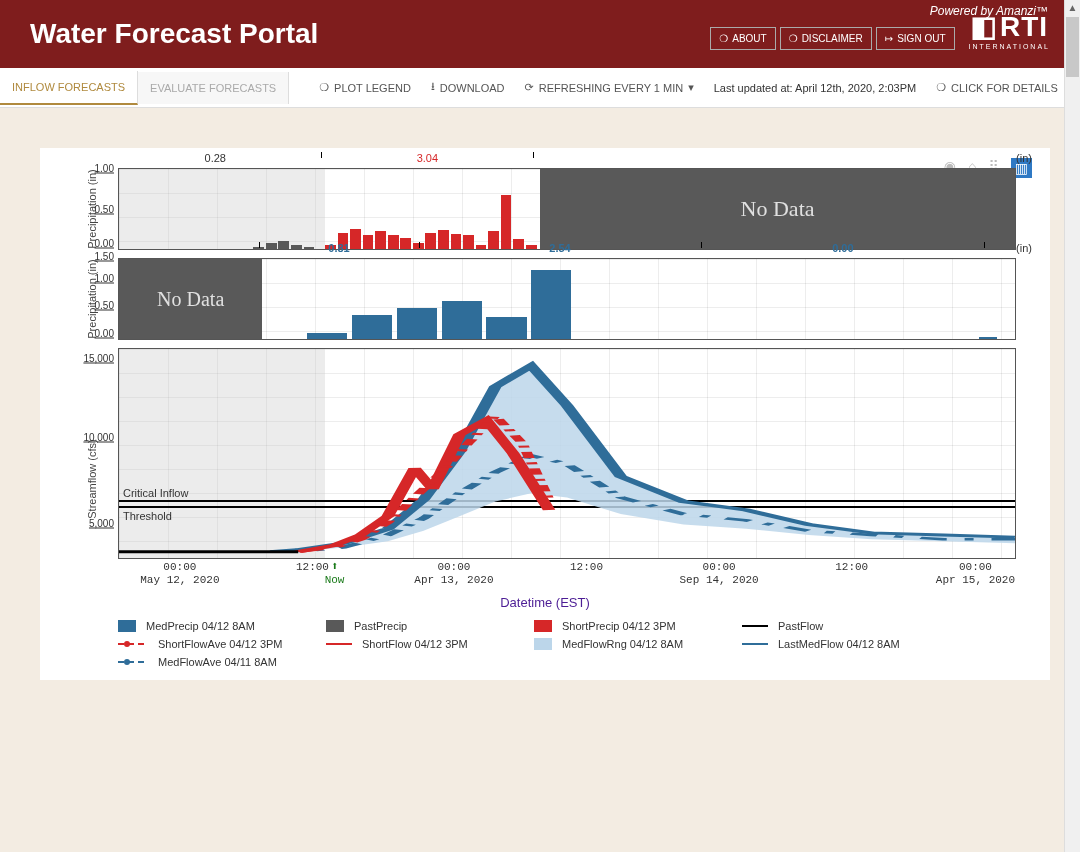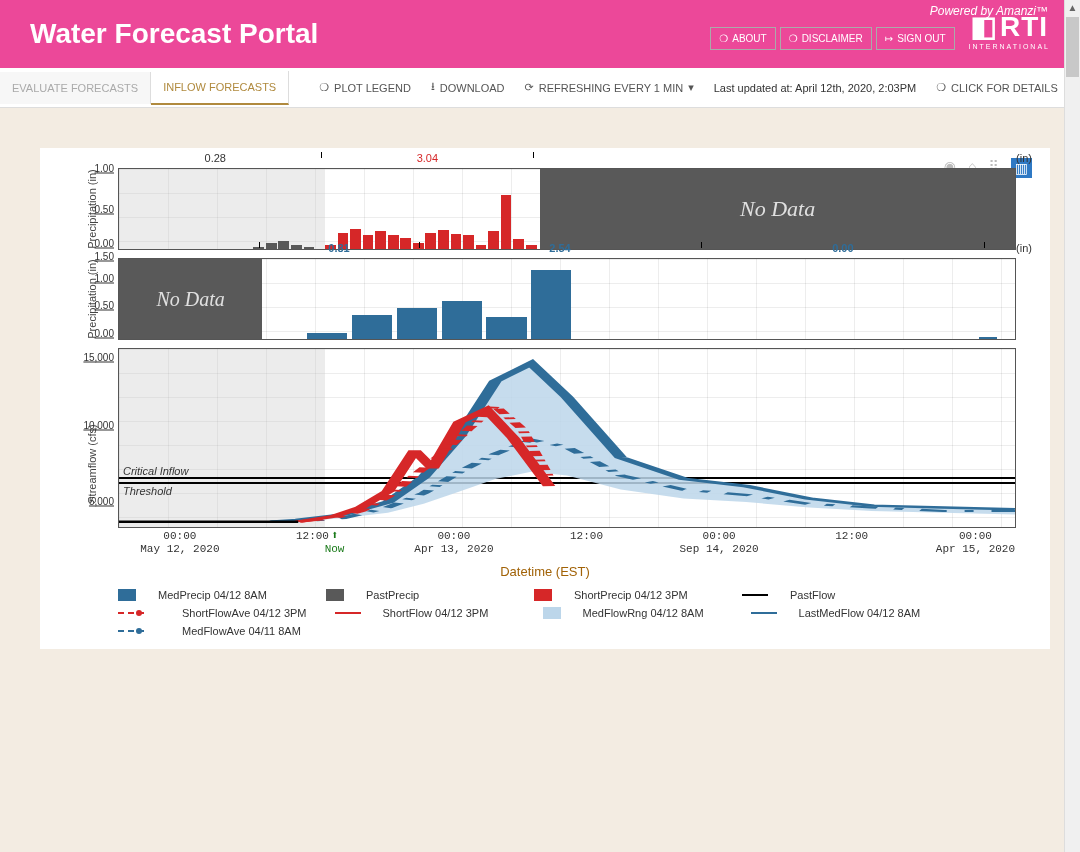--- a/index.html
+++ b/index.html
@@ -7,21 +7,21 @@
     margin: 0;
     font-family: "Helvetica Neue", Arial, sans-serif;
     background: #f3ece2;
     overflow-x: hidden;
   }
   .scrollbar-mock { position:fixed; right:0; top:0; width:16px; height:100%; background:#f0f0f0; border-left:1px solid #ddd;}
   .scrollbar-mock .arrow{height:16px;text-align:center;font-size:10px;color:#666;line-height:16px;}
   .scrollbar-mock .thumb{height:60px;background:#c8c8c8;margin:1px;}
 
   .header {
-    background: #ec4899;
+    background: #7f1d1d;
     color: #fff;
     padding: 10px 30px 18px 30px;
     display: flex;
     align-items: flex-end;
     justify-content: space-between;
   }
   .header-left h1 { margin: 0; font-size: 28px; font-weight: bold; }
   .header-right { display:flex; align-items:flex-end; gap:14px;}
   .powered { font-size:12px; font-style:italic; position:absolute; right:32px; top:4px; color:#fff;}
   .hbuttons { display:flex; gap:4px; }
@@ -50,21 +50,20 @@
   .chart-tools .active{ background:#2f79c4; color:#fff; padding:2px 4px;}
   .title { text-align:center; font-size:26px; color:#333; margin:4px 0 24px 0; font-family: Georgia, "Trebuchet MS", sans-serif;}
 
   .panel { position:relative; margin-bottom:8px; }
   .ylab { position:absolute; left:-6px; top:50%; transform:translateY(-50%) rotate(-90deg); transform-origin:center; font-size:11px; color:#444; white-space:nowrap;}
   .plot {
     margin-left:60px; margin-right:16px; border:1px solid #555; position:relative; background:#fff;
     background-image:
       repeating-linear-gradient(to right, rgba(0,0,0,0.07) 0 1px, transparent 1px 49px),
       repeating-linear-gradient(to bottom, rgba(0,0,0,0.07) 0 1px, transparent 1px 24px);
-    font-style: italic;
   }
   .yticks { position:absolute; left:22px; top:0; height:100%; width:36px; font-size:10px; color:#333;}
   .ytick { position:absolute; right:2px; transform:translateY(-50%);text-decoration:underline;}
   .unit-r { position:absolute; right:0; top:-16px; font-size:11px; color:#333;}
   .seglabels { position:absolute; left:60px; right:30px; top:-16px; font-size:11px;}
   .segtick { position:absolute; top:0; width:1px; height:6px; background:#000;}
   .seglab { position:absolute; transform:translateX(-50%); }
 
   
   .p1 .plot{height:82px;}
@@ -73,34 +72,34 @@
   .bar{position:absolute;bottom:0;}
   .bar.grey{background:#595959;}
   .bar.red{background:#d62728;}
   .bar.blue{background:#2f6d99;}
 
   
   .p2 .plot{height:82px;}
   .p2 .nodata{position:absolute;left:0;top:0;bottom:0;width:16%;background:#595959;color:#e0e0e0;font-size:20px;display:flex;align-items:center;justify-content:center;font-family:Georgia,serif;}
 
   
-  .p3 .plot{height:180px;}
+  .p3 .plot{height:211px;}
   .p3 .past-shade{position:absolute;left:0;top:0;bottom:0;width:23%;background:rgba(200,200,200,0.35);}
   .hline{position:absolute;left:0;right:0;height:2px;background:#000;}
   .annot{position:absolute;font-size:11px;color:#333;}
   svg.lines{position:absolute;left:0;top:0;width:100%;height:100%;}
 
   .xticks{position:relative;margin-left:60px;margin-right:30px;height:34px;font-size:11px;color:#333;font-family:Liberation Mono, monospace;}
   .xt{position:absolute;top:2px;transform:translateX(-50%);text-align:center;white-space:nowrap;line-height:1.2;}
   .nowmark{position:absolute;top:0;transform:translateX(-50%);text-align:center;color:#1a7a1a;font-size:11px;}
   .nowmark .arrow{color:#1a7a1a;font-size:12px;}
-  .xlabel{text-align:center;font-size:13px;color:#a16207;margin-top:2px;}
+  .xlabel{text-align:center;font-size:13px;color:#4c1d95;margin-top:2px;}
 
   .legend{margin:10px 60px 0 60px;font-size:11px;color:#333;display:flex;flex-wrap:wrap;gap:6px 28px;}
-  .li{display:flex;align-items:center;gap:22px;min-width:180px;}
+  .li{display:flex;align-items:center;gap:10px;min-width:180px;}
   .sw{width:18px;height:12px;display:inline-block;}
   .sw.box-blue{background:#2f6d99;}
   .sw.box-grey{background:#595959;}
   .sw.box-red{background:#d62728;}
   .sw.area-lb{background:#bcd6ea;}
   .ln{width:26px;height:0;border-top:2px solid;display:inline-block;}
   .ln.black{border-color:#000;}
   .ln.red{border-color:#d62728;}
   .ln.red-dash{border-color:#d62728;border-top-style:dashed;}
   .ln.blue{border-color:#2f6d99;}
@@ -142,22 +141,22 @@
       <span class="big">
           <span class="flag">◧</span>
           <span>RTI</span>
         </span>
       <span class="sub">INTERNATIONAL</span>
     </div>
   </div>
 </div>
 
 <div class="toolbar">
+  <div class="tab active">INFLOW FORECASTS</div>
   <div class="tab inactive">EVALUATE FORECASTS</div>
-  <div class="tab active">INFLOW FORECASTS</div>
   <div style="flex:0 0 20px"></div>
   <div class="tb-item">
       <span>❍</span>
       <span>PLOT LEGEND</span>
     </div>
   <div class="tb-item">
       <span>⭳</span>
       <span>DOWNLOAD</span>
     </div>
   <div class="tb-item">

